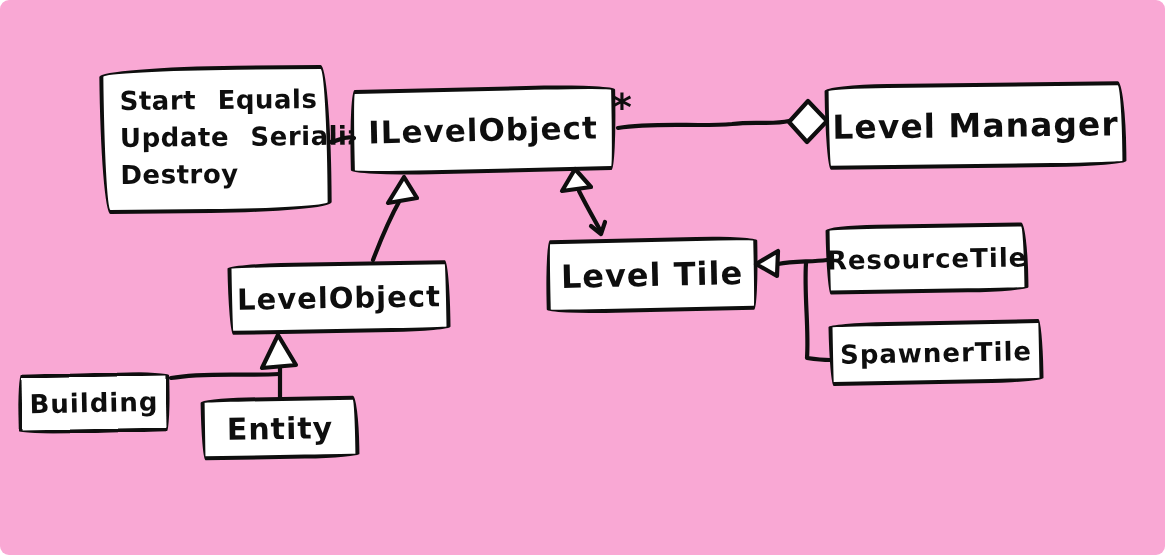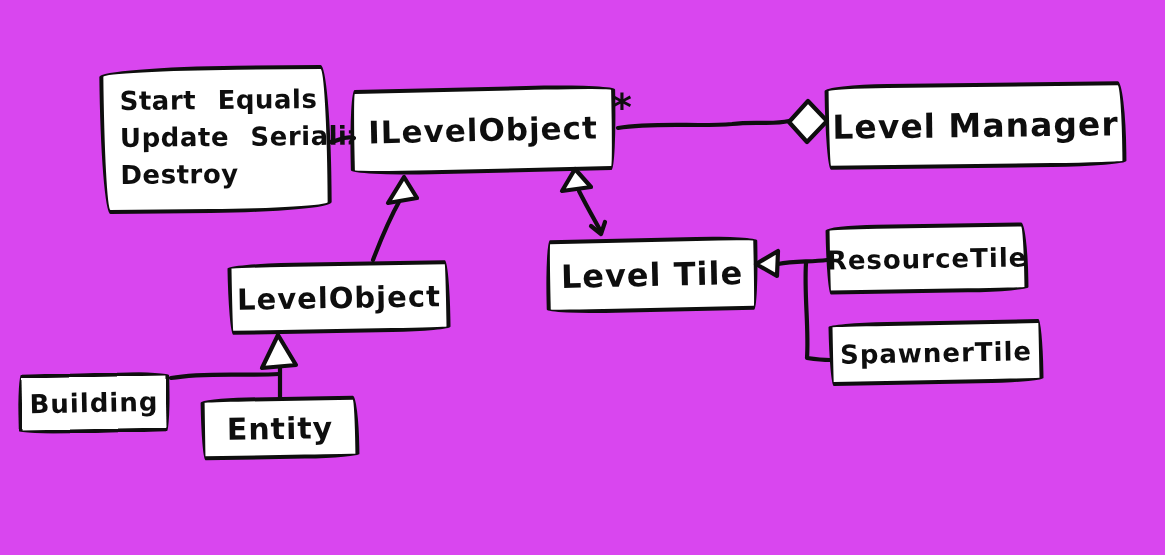--- a/index.html
+++ b/index.html
@@ -1,18 +1,18 @@
 <!DOCTYPE html>
 <html><head>
 <meta charset="utf-8">
 <style>
   html,body{margin:0;padding:0;background:#ffffff;}
   .canvas{
-    position:relative;width:1165px;height:555px;background:#d946ef;
-    font-family:"DejaVu Sans",sans-serif;color:#0e0e0e;overflow:hidden;
+    position:relative;width:1165px;height:555px;background:#f9a8d4;
+    font-family:"DejaVu Sans",sans-serif;color:#0e0e0e;overflow:hidden;border-radius:9px;
   }
   .box{
     position:absolute;box-sizing:border-box;background:#ffffff;
     border:4px solid #0e0e0e;display:flex;align-items:center;justify-content:center;
     font-weight:bold;letter-spacing:1px;white-space:nowrap;
   }
   
   .sk1{border-radius:255px 18px 225px 18px / 18px 225px 18px 255px;}
   .sk2{border-radius:18px 225px 18px 255px / 225px 18px 255px 18px;}
   .sk3{border-radius:160px 20px 190px 14px / 16px 180px 14px 200px;}

